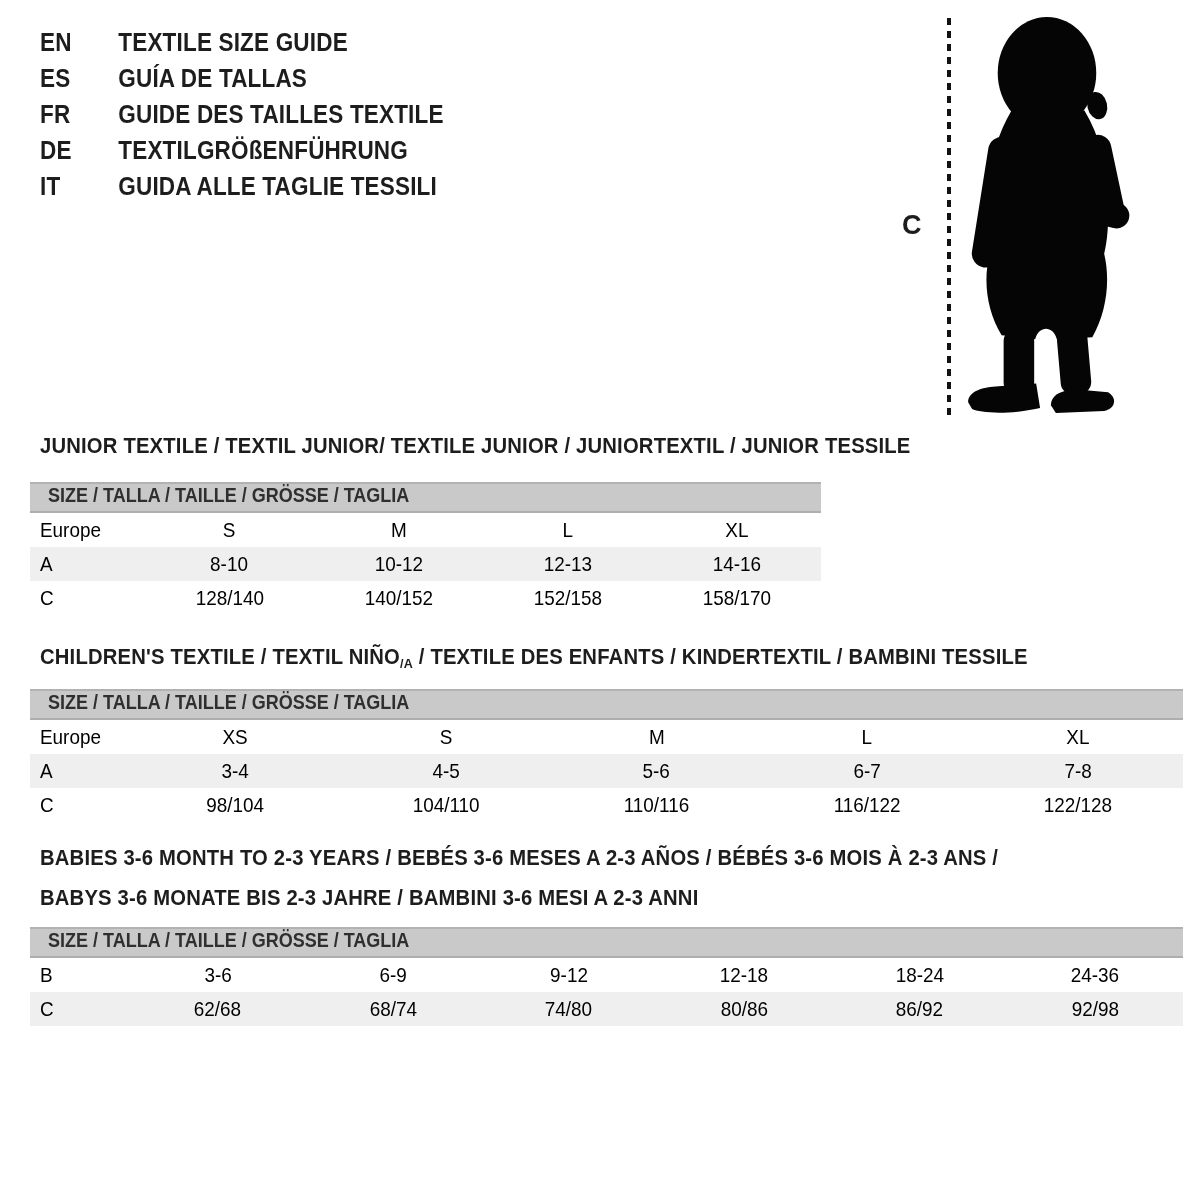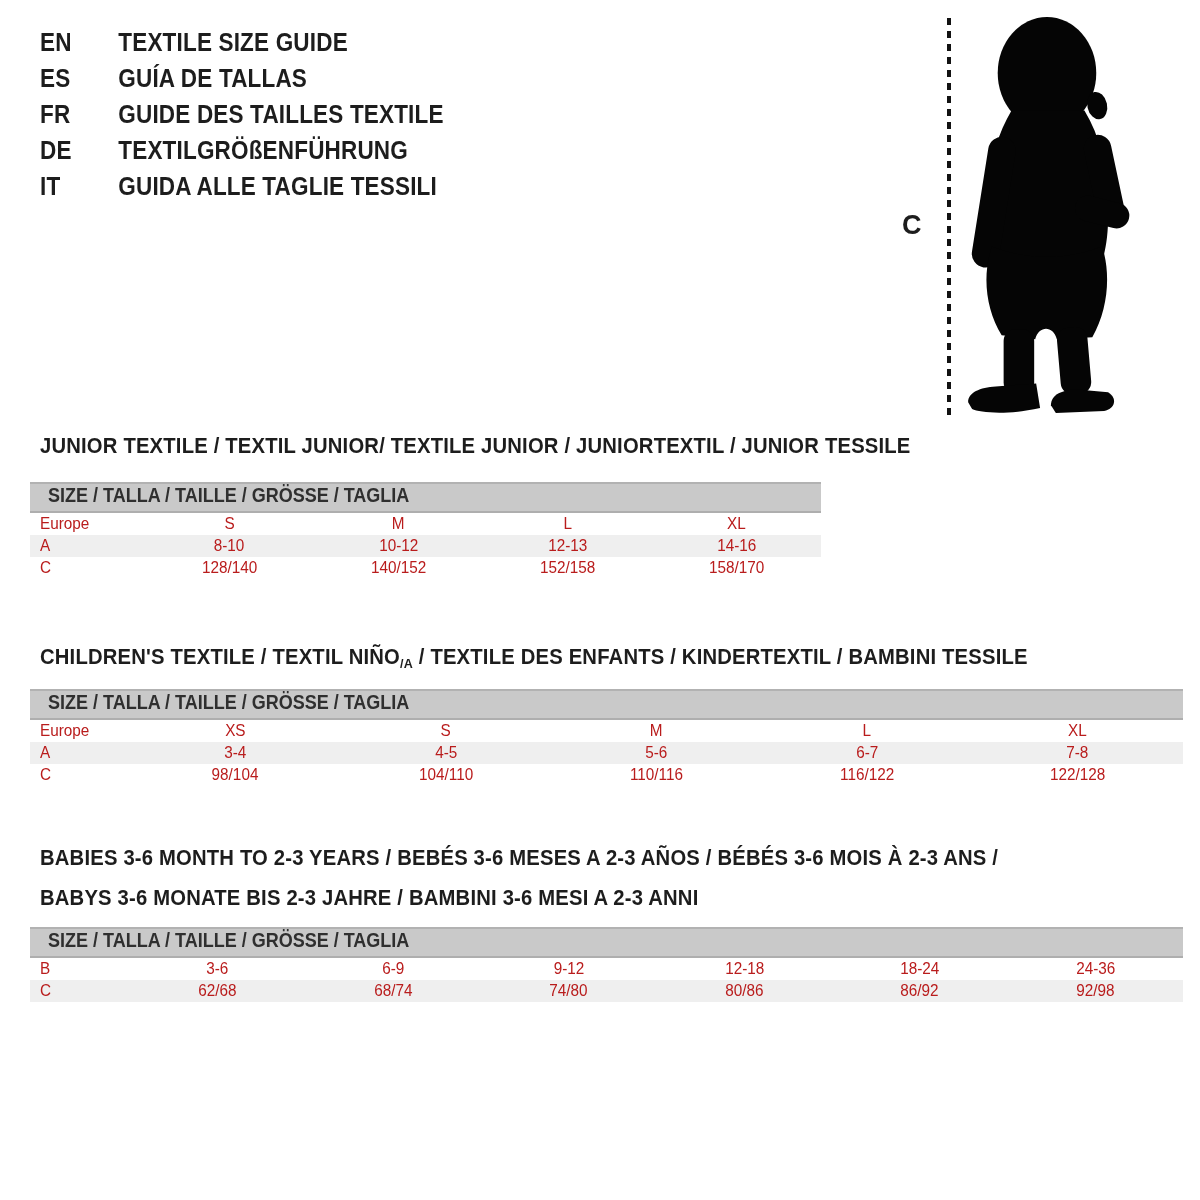--- a/index.html
+++ b/index.html
@@ -29,21 +29,21 @@
 
   
   .tbl{position:absolute;left:30px;}
   #tbl-junior{top:482px;width:791px;--lc:115px;}
   #tbl-children{top:689px;width:1153px;--lc:100px;}
   #tbl-babies{top:927px;width:1153px;--lc:100px;}
   .tbl-head{height:31px;box-sizing:border-box;background:#c9c9c9;
             border-top:2px solid #b2b2b2;border-bottom:2px solid #aeaeae;
             display:flex;align-items:flex-start;padding-left:18px;
             font-size:20px;font-weight:700;color:#2f2f2f;}
-  .trow{display:grid;height:22px;align-items:center;font-size:17px;color:#b91c1c;}
+  .trow{display:grid;height:34px;align-items:center;font-size:21px;color:#000000;}
   .trow.shaded{background:#efefef;}
   .tcell{text-align:center;}
   .tlabel{text-align:left;padding-left:10px;}
   .cx{display:inline-block;transform:scaleX(0.9);white-space:nowrap;}
   .cx.cl{transform-origin:0 50%;}
 
   
   .legend{position:absolute;left:40px;top:1064px;}
   .legline{height:41px;display:flex;align-items:center;font-weight:700;font-size:22px;color:#1d1d1d;
            transform:scaleX(0.92);transform-origin:0 50%;white-space:nowrap;letter-spacing:0.2px;}

